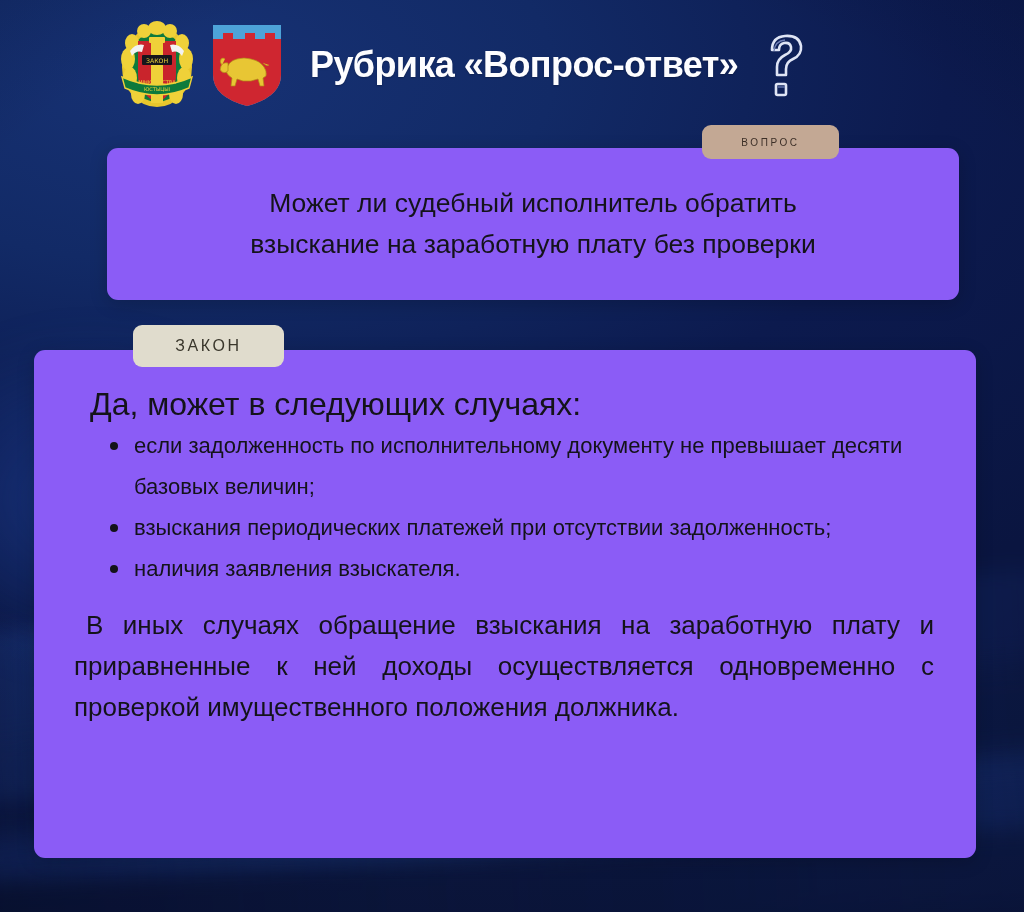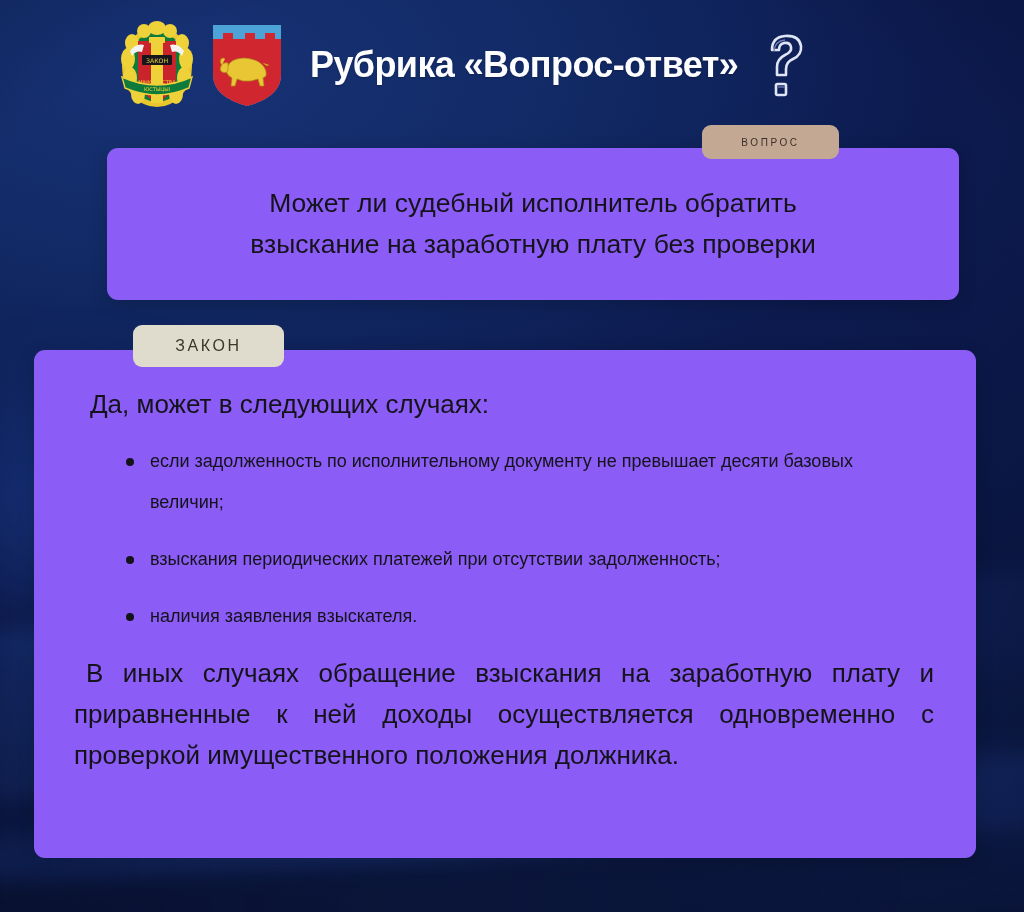--- a/index.html
+++ b/index.html
@@ -151,36 +151,36 @@
   }
 
   .card-answer {
     left: 34px; top: 350px;
     width: 942px; height: 508px;
     padding: 34px 40px 0 40px;
   }
 
   .a-intro {
     color: #14131a;
-    font-size: 26px;
+    font-size: 32px;
     line-height: 41px;
     padding-left: 16px;
   }
   .a-list {
     list-style: none;
     margin: 0;
     padding: 0;
   }
   .a-list li {
     position: relative;
     color: #14131a;
-    font-size: 18px;
+    font-size: 22px;
     line-height: 41px;
     padding-left: 60px;
-    margin: 16px;
+    margin: 0;
   }
   .a-list li .bullet {
     position: absolute;
     left: 36px;
     top: 17px;
     width: 8px; height: 8px;
     border-radius: 50%;
     background: #14131a;
   }
   .a-outro {

